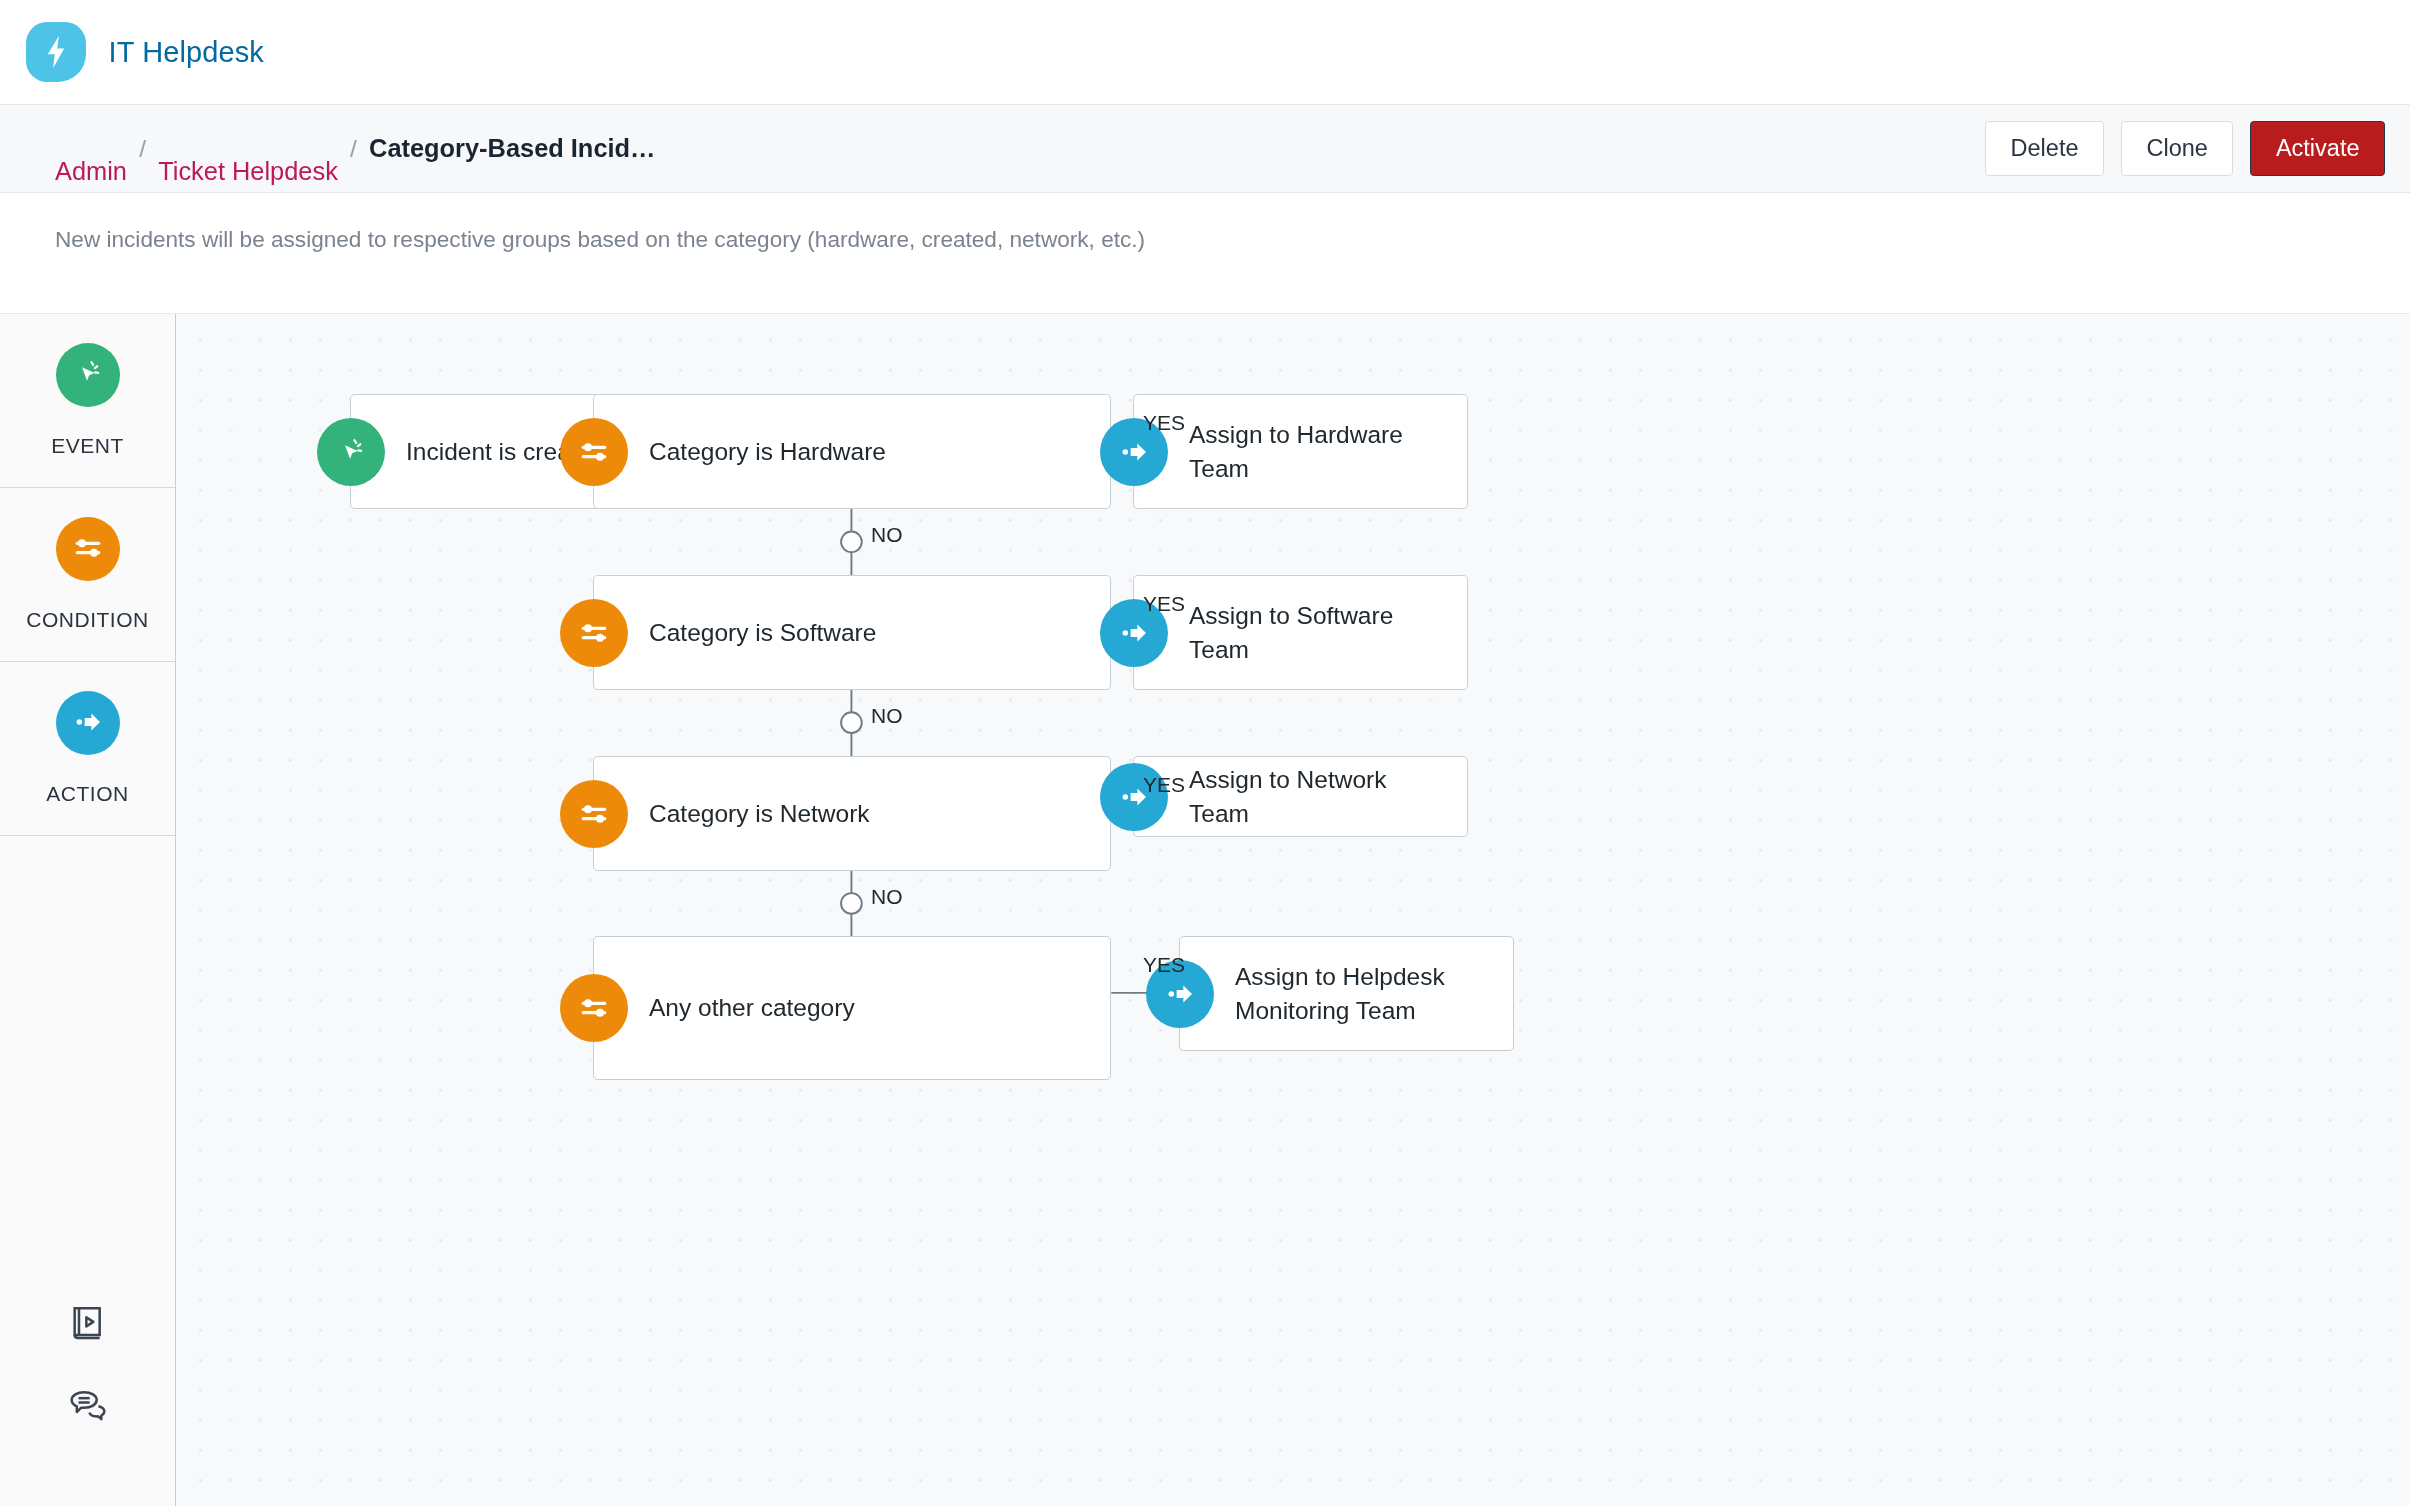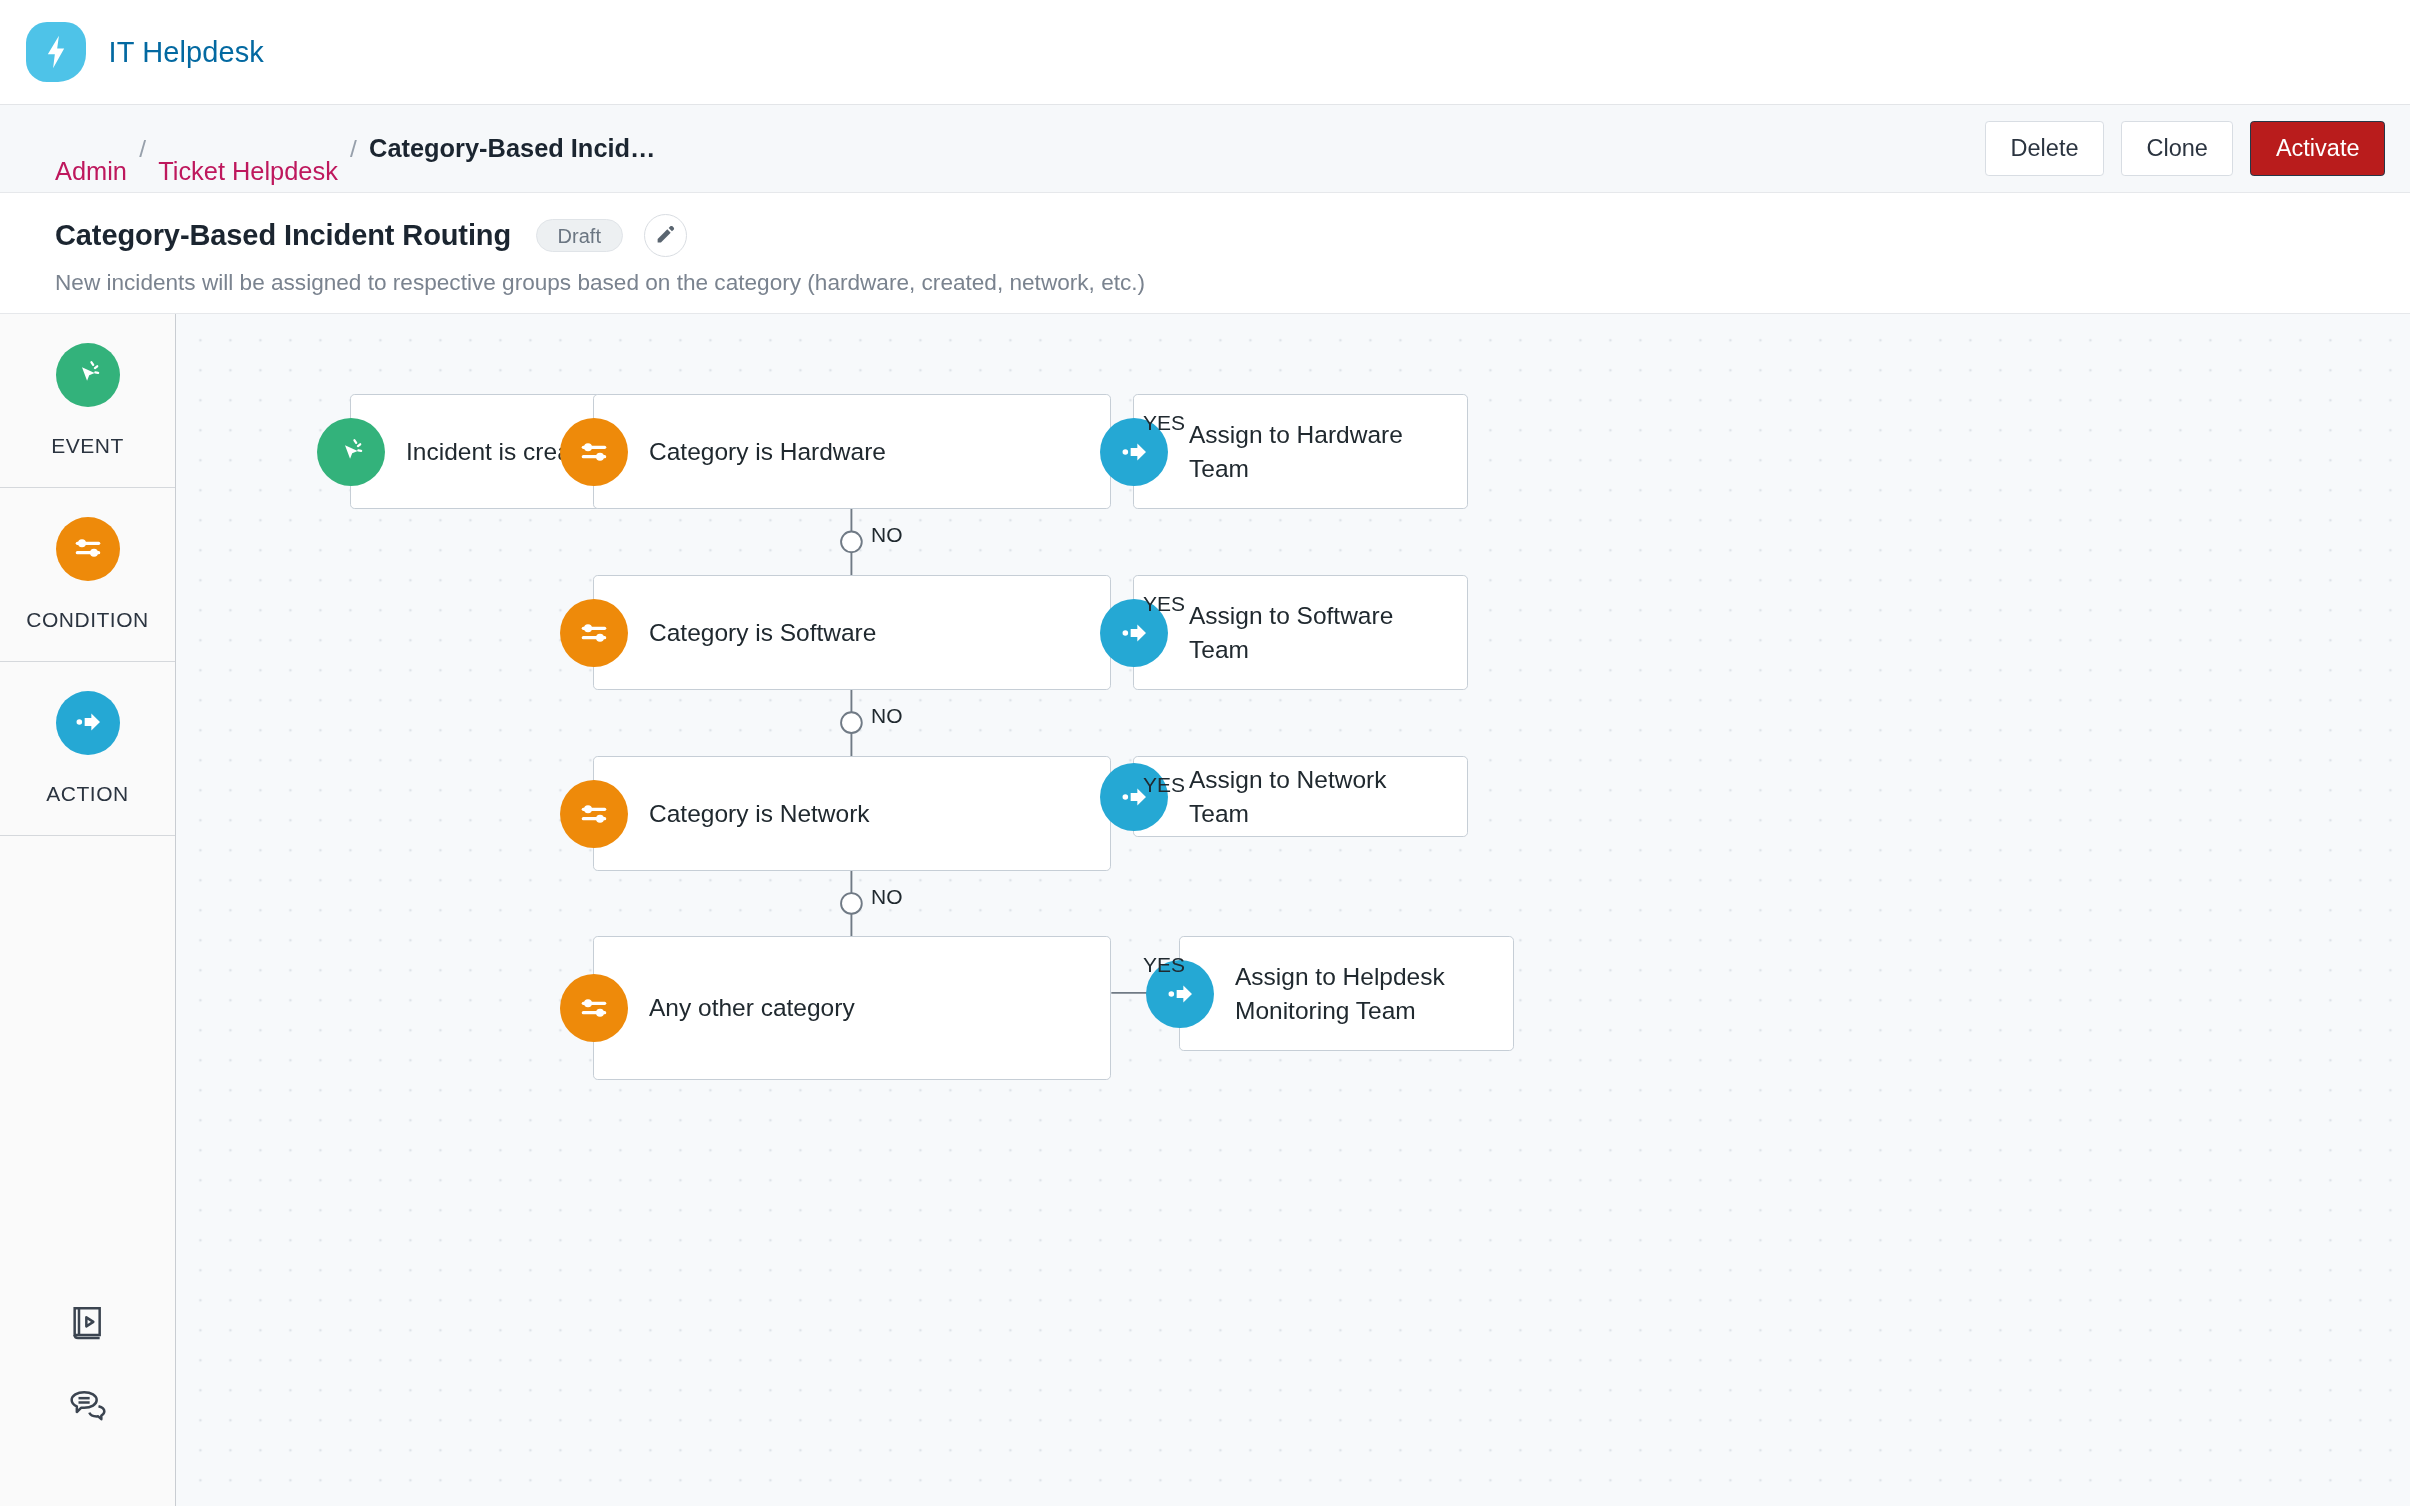--- a/index.html
+++ b/index.html
@@ -242,32 +242,20 @@
     <span class="crumb-current">Category-Based Incid…</span>
   </div>
   <div class="crumb-actions">
     <button class="btn btn-ghost">Delete</button>
     <button class="btn btn-ghost">Clone</button>
     <button class="btn btn-primary">Activate</button>
   </div>
 </div>
 
 <div class="titleblock">
-  <div class="title-row">
-    <div class="flow-title">Category-Based Incident Routing</div>
-    <div class="status-badge">Draft</div>
-    <div class="edit-btn">
-      <span>
-        <svg width="21" height="21" viewBox="0 0 24 24">
-          <path d="M3 17.2 L14.1 6.1 L17.9 9.9 L6.8 21 L3 21 Z" fill="#5a6570"></path>
-          <path d="M15.6 4.6 L17.5 2.7 C18.2 2 19.3 2 20 2.7 L21.3 4 C22 4.7 22 5.8 21.3 6.5 L19.4 8.4 Z" fill="#5a6570"></path>
-        </svg>
-      </span>
-    </div>
-  </div>
   <div class="flow-desc">New incidents will be assigned to respective groups based on the category (hardware, created, network, etc.)</div>
 </div>
 
 <div class="body-wrap">
 
   <div class="palette">
 
     <div class="pal-item">
       <div class="pal-circle c-event">
         <span>

